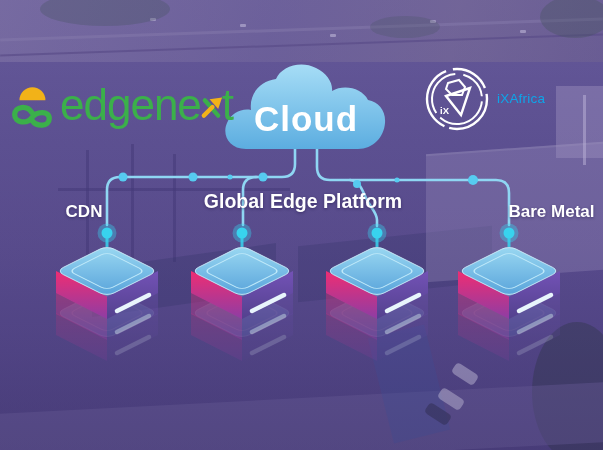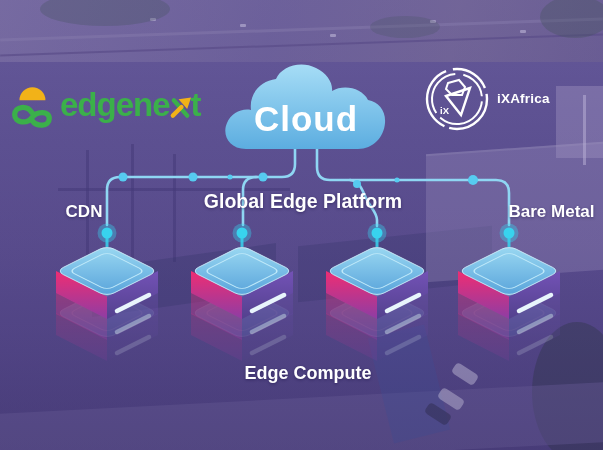--- a/index.html
+++ b/index.html
@@ -59,24 +59,24 @@
   .lbl{position:absolute;z-index:3;color:var(--label-white,#fff);text-align:center;
     text-shadow:0 1px 3px rgba(20,10,60,.45);}
   .lbl-cdn{left:38px;top:202px;width:92px;font-size:17px;font-weight:700;}
   .lbl-global{left:168px;top:190px;width:270px;font-size:19.5px;font-weight:600;}
   .lbl-bare{left:500px;top:202px;width:103px;font-size:17px;font-weight:700;}
   .lbl-edgecompute{left:208px;top:363px;width:200px;font-size:18px;font-weight:600;}
 
   
   .logo-edgenext{position:absolute;z-index:3;left:6px;top:80px;display:flex;align-items:center;gap:4px;}
   .wordmark{display:flex;align-items:center;color:var(--brand-green,#3bb04a);
-    font-size:33px;font-weight:700;letter-spacing:-1px;}
+    font-size:44px;font-weight:400;letter-spacing:-1px;}
   .wordmark svg{margin:3px -1px 0 -1px;}
   .logo-ix{position:absolute;z-index:3;left:424px;top:66px;display:flex;align-items:center;gap:7px;}
-  .ix-text{color:#ffffff;font-size:13.5px;font-weight:700;line-height:1.12;letter-spacing:.2px;}
+  .ix-text{color:#0ea5e9;font-size:13.5px;font-weight:400;line-height:1.12;letter-spacing:.2px;}
 </style>
 </head>
 <body>
 
 <div class="stage">
 
   <div class="photo">
     <div class="highway"></div>
     <div class="hw-stripe"></div>
     <div class="hw-stripe2"></div>
@@ -195,21 +195,20 @@
       <path class="cloud-body" d="M246,149 C228,149 222,134 227,123 C231,113 242,108 251,110
         C249,94 260,81 276,79 C281,67 300,60 316,68 C327,73 333,83 332,91
         C344,84 362,88 368,100 C379,102 386,111 385,123 C384,137 373,149 358,149 Z"></path>
       <text class="cloud-text" x="306" y="131" text-anchor="middle">Cloud</text>
     </g>
   </svg>
 
   <div class="lbl lbl-cdn">CDN</div>
   <div class="lbl lbl-bare">Bare Metal</div>
   <div class="lbl lbl-global">Global Edge Platform</div>
-  <div class="lbl lbl-edgecompute">Edge Compute</div>
 
   <div class="logo-edgenext">
     <svg width="50" height="50" viewBox="0 0 52 52">
       <path d="M14,21 A13.5,13.5 0 0 1 41,21 Z" fill="#f2b218"></path>
       <path d="M27,34 C22,26 9,27 9,36 C9,45 22,46 27,39 C32,32 45,32 45,40 C45,49 32,49 27,42" fill="none" stroke="#3bb04a" stroke-width="5.5" stroke-linecap="round"></path>
     </svg>
     <div class="wordmark">
       <span>edgene</span>
       <svg width="23" height="26" viewBox="0 0 24 26">
         <path d="M5,6 L19,22" stroke="#3bb04a" stroke-width="4.5" stroke-linecap="round"></path>

